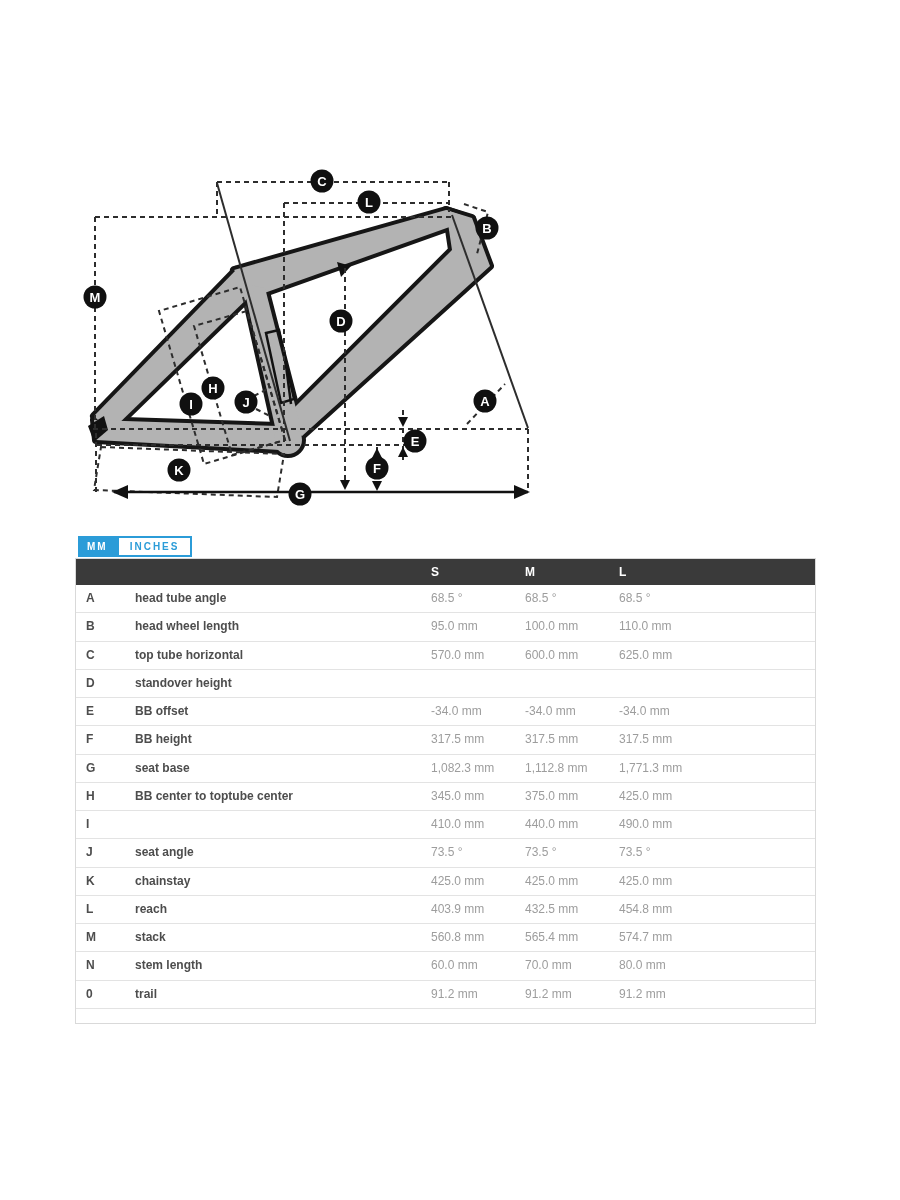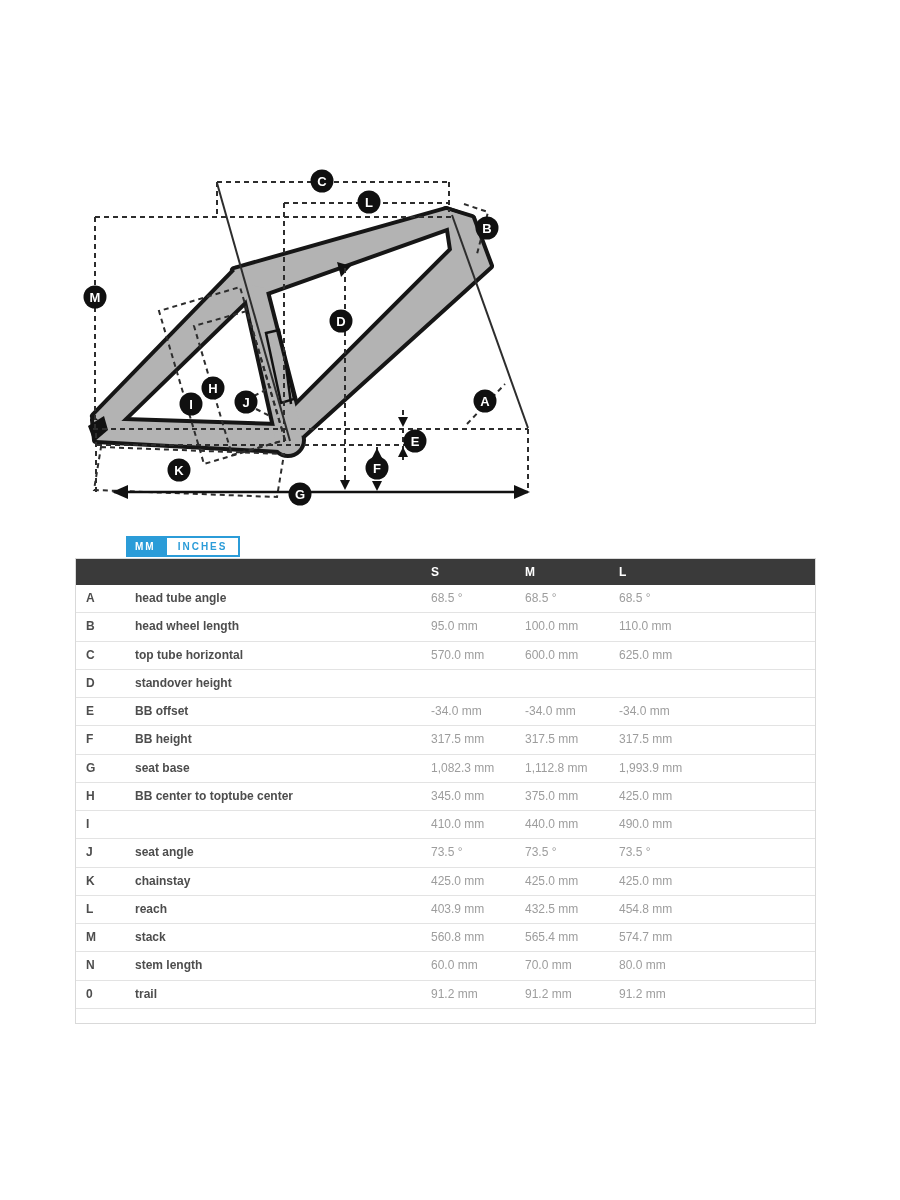--- a/index.html
+++ b/index.html
@@ -17,21 +17,21 @@
   .gline{fill:none;stroke:#111;stroke-width:2.6;}
   .arrowhead{fill:#111;stroke:none;}
   .detail{fill:none;stroke:#111;stroke-width:2.5;}
   .marker-circle{fill:#101010;}
   .marker-text{fill:#fff;font-family:"Liberation Sans",sans-serif;font-size:13px;font-weight:bold;text-anchor:middle;}
   
   .tabs{position:absolute;left:78px;top:536px;display:flex;align-items:stretch;height:21px;}
   .tab{display:flex;align-items:center;justify-content:center;box-sizing:border-box;
        font-size:10px;font-weight:bold;letter-spacing:2px;cursor:pointer;
        font-family:"Liberation Sans",sans-serif;}
-  .tab-mm{background:var(--accent);color:#fff;border:1px solid var(--accent);padding:0 8px;margin-left:48px;}
+  .tab-mm{background:var(--accent);color:#fff;border:1px solid var(--accent);padding:0 8px;}
   .tab-inches{background:#fff;color:var(--accent);border:2px solid var(--accent);padding:8px 11px;}
   
   .geo-table{position:absolute;left:75px;top:558px;width:741px;box-sizing:border-box;
              border:1px solid #d9d9d9;background:#fff;padding-bottom:14px;}
   .thead{height:26px;background:var(--header-dark);position:relative;}
   .thead span{position:absolute;top:0;line-height:26px;color:#fff;font-size:12px;font-weight:bold;}
   .col-s{left:355px;} .col-m{left:449px;} .col-l{left:543px;}
   .trow{height:28.27px;box-sizing:border-box;border-bottom:1px solid #e3e3e3;position:relative;}
   .trow span{position:absolute;top:0;line-height:27px;white-space:nowrap;font-size:12px;}
   .cell-letter{left:10px;color:#4d4d4d;font-weight:bold;}
@@ -219,21 +219,21 @@
         <span class="cell-label">BB height</span>
         <span class="cell-s">317.5 mm</span>
         <span class="cell-m">317.5 mm</span>
         <span class="cell-l">317.5 mm</span>
       </div>
       <div class="trow">
         <span class="cell-letter">G</span>
         <span class="cell-label">seat base</span>
         <span class="cell-s">1,082.3 mm</span>
         <span class="cell-m">1,112.8 mm</span>
-        <span class="cell-l">1,993.9 mm</span>
+        <span class="cell-l">1,771.3 mm</span>
       </div>
       <div class="trow">
         <span class="cell-letter">H</span>
         <span class="cell-label">BB center to toptube center</span>
         <span class="cell-s">345.0 mm</span>
         <span class="cell-m">375.0 mm</span>
         <span class="cell-l">425.0 mm</span>
       </div>
       <div class="trow">
         <span class="cell-letter">I</span>

